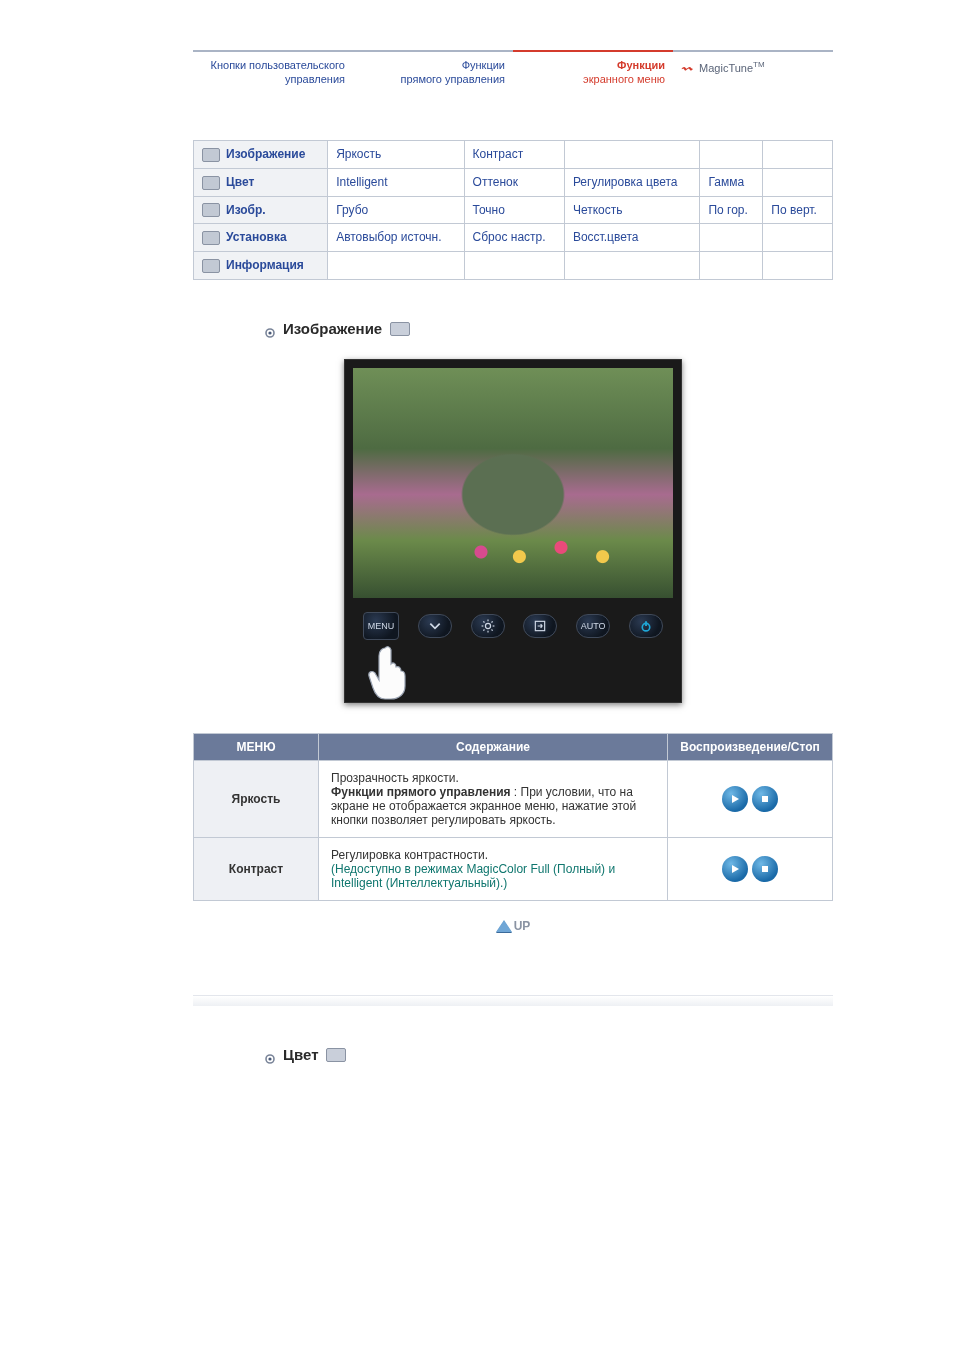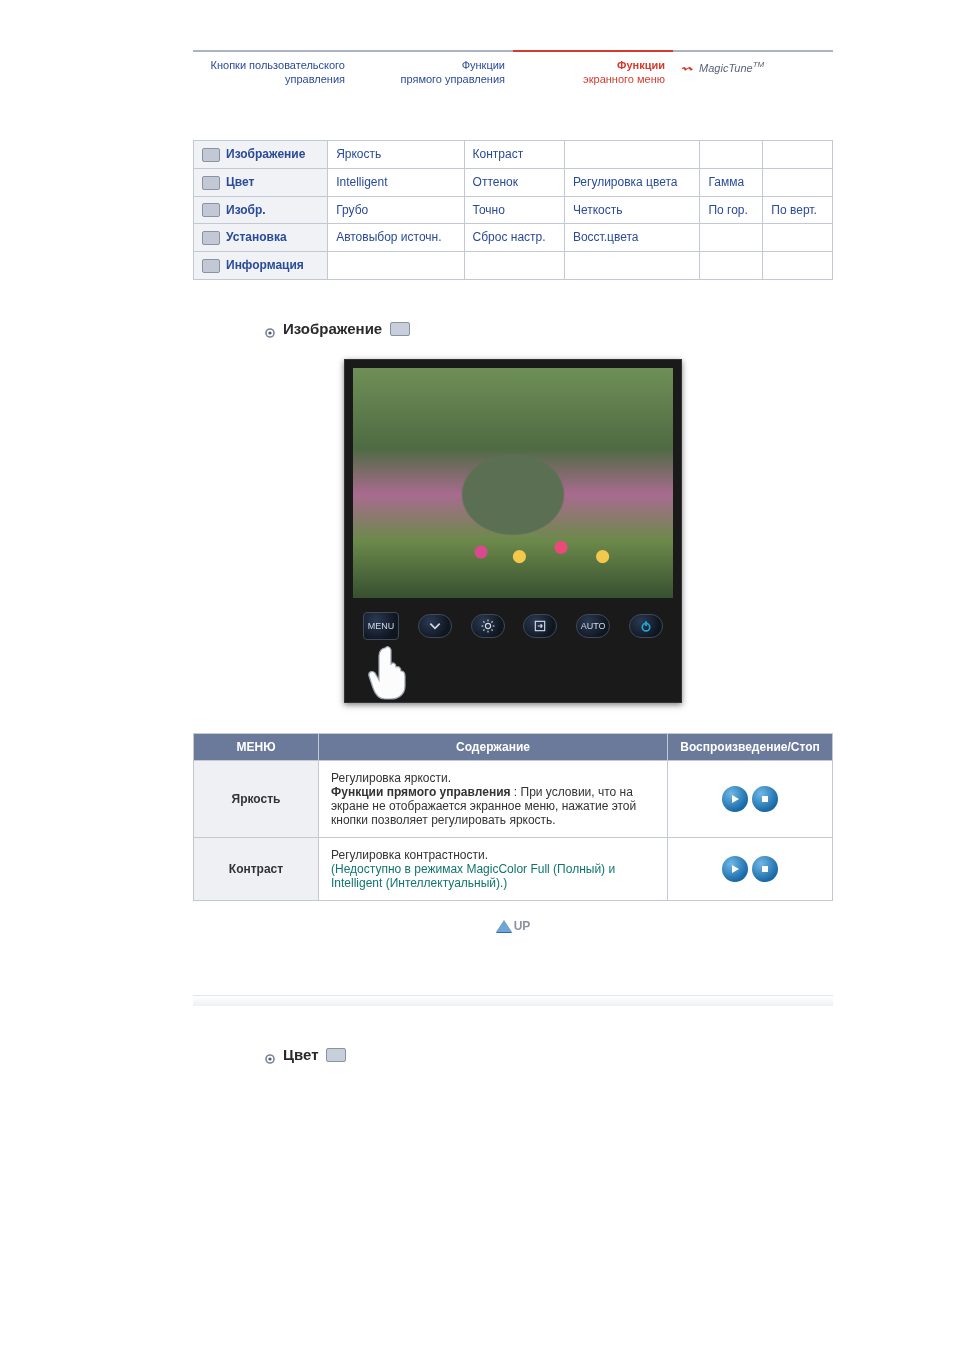--- a/index.html
+++ b/index.html
@@ -30,21 +30,21 @@
     font-size: 11px;
     line-height: 14px;
     border-top: 2px solid #aab4c5;
   }
   .tab .l1 { display:block; color:#2a4a9a; }
   .tab .l2 { display:block; color:#2a4a9a; }
   .tab.active { border-top-color:#d43b2c; }
   .tab.active .l1 { color:#d43b2c; font-weight:bold; }
   .tab.active .l2 { color:#d43b2c; }
   .tab.mt { text-align:left; }
-  .tab.mt .mtlabel { color:#5a6478; font-size:11px;font-style:italic; }
+  .tab.mt .mtlabel { color:#5a6478; font-size:11px; }
   .tab.mt .tm { font-size:8px; vertical-align: super; }
   .tab.mt .swoosh { color:#d43b2c; font-style:italic; margin-right:4px; font-size:11px; }
 
   
   .gridwrap { width:640px; margin:0 auto 40px auto; }
   table.grid { border-collapse: collapse; width:100%; }
   table.grid td {
     border: 1px solid #c2c9d4;
     padding: 6px 8px;
     font-size: 12px;
@@ -322,21 +322,21 @@
       <thead>
         <tr>
           <th>МЕНЮ</th>
           <th>Содержание</th>
           <th>Воспроизведение/Стоп</th>
         </tr>
       </thead>
       <tbody id="menu-body">
           <tr>
             <td class="rowhead"><span>Яркость</span></td>
-            <td class="desc"><span>Регулировка яркости.</span><br><b>Функции прямого управления</b><span> : При условии, что на экране не отображается экранное меню, нажатие этой кнопки позволяет регулировать яркость.</span></td>
+            <td class="desc"><span>Прозрачность яркости.</span><br><b>Функции прямого управления</b><span> : При условии, что на экране не отображается экранное меню, нажатие этой кнопки позволяет регулировать яркость.</span></td>
             <td class="play"><span class="pill play">
                 <svg viewBox="0 0 12 12">
                   <polygon points="3,2 10,6 3,10" fill="#fff"></polygon>
                 </svg>
               </span><span class="pill stop">
                 <svg viewBox="0 0 12 12">
                   <rect x="3" y="3" width="6" height="6" fill="#fff"></rect>
                 </svg>
               </span></td>
           </tr>

